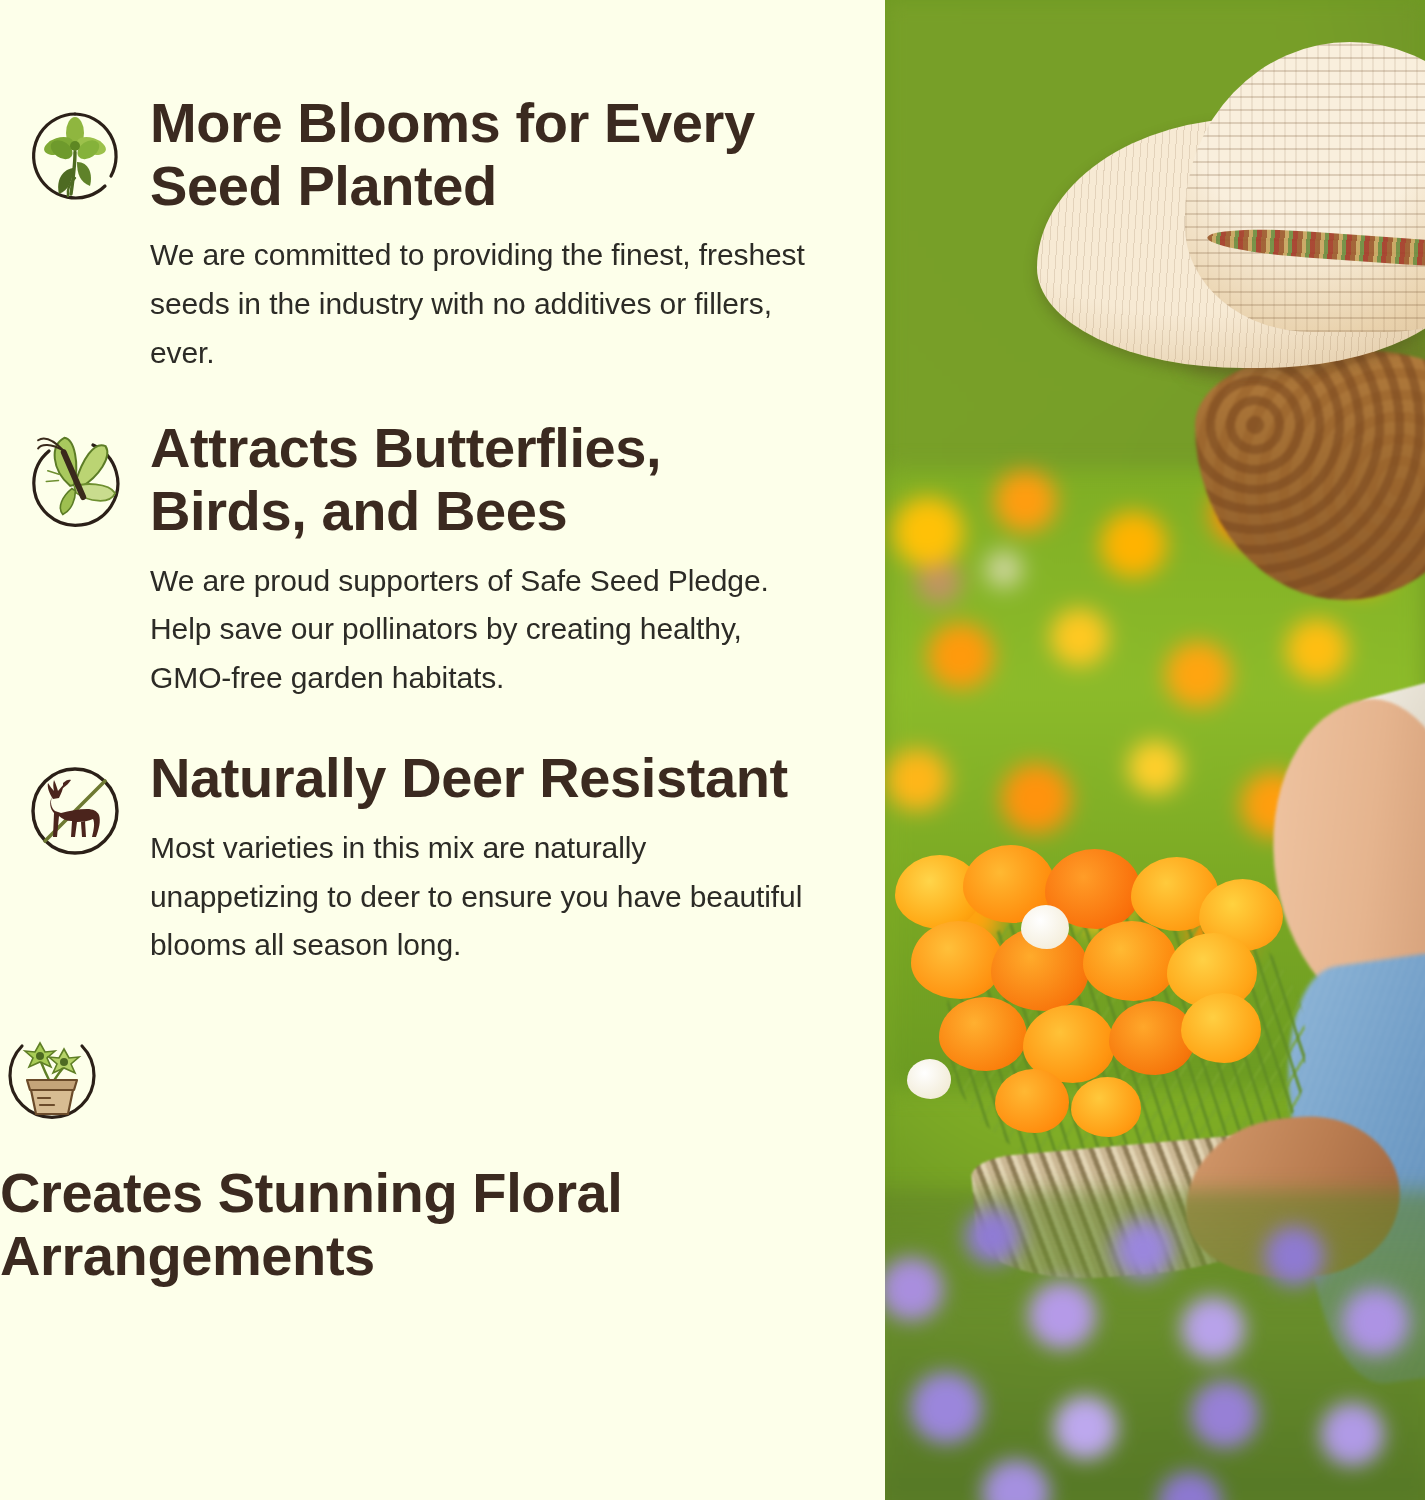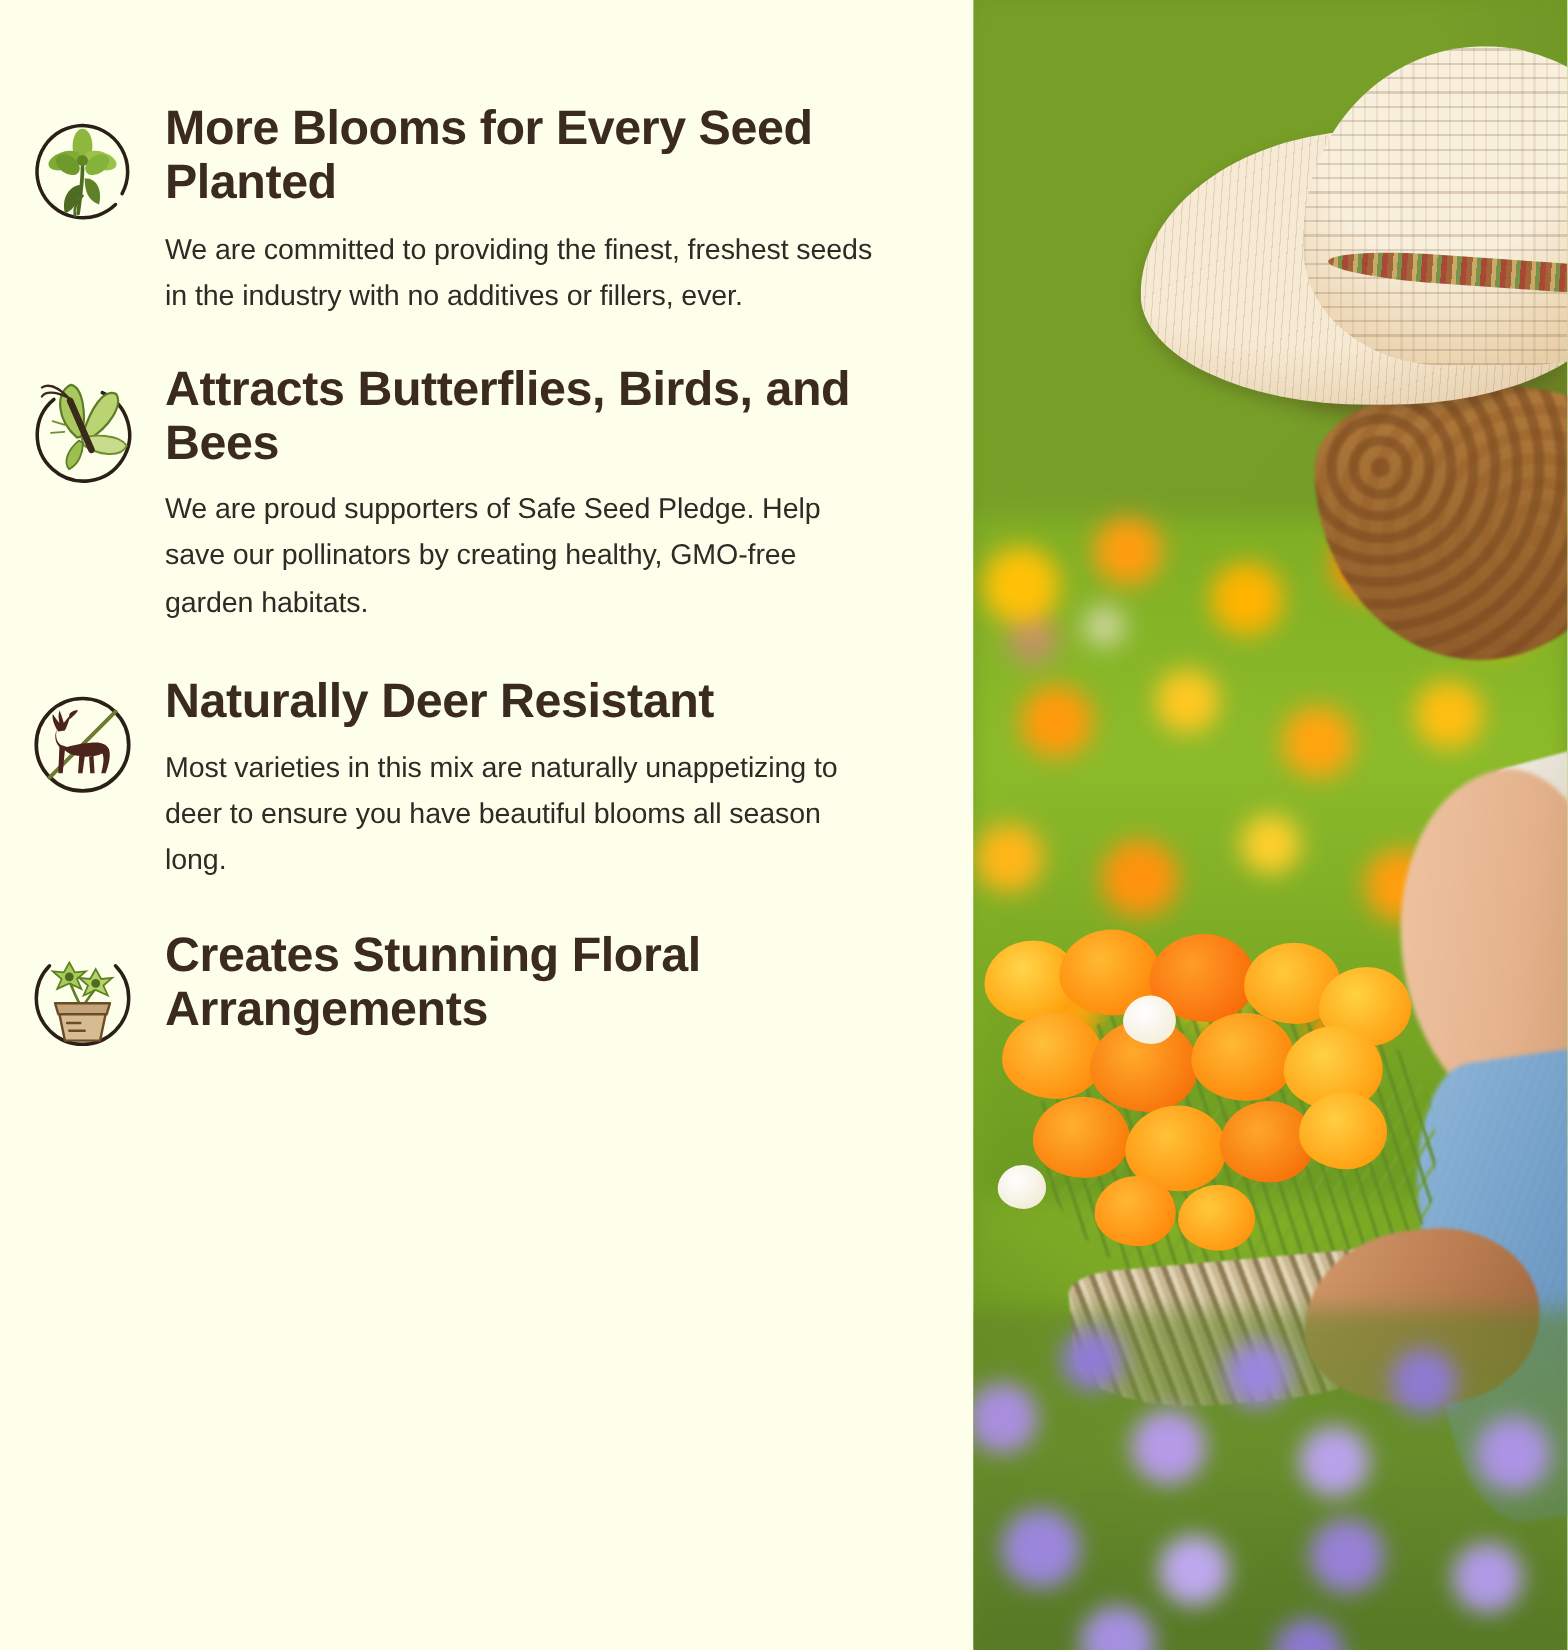--- a/index.html
+++ b/index.html
@@ -39,41 +39,41 @@
     flex:0 0 150px;
     display:flex;
     justify-content:center;
     padding-top:12px;
   }
   .icon-slot svg { display:block; }
 
   .feature-text { flex:1 1 auto; padding-right:40px; }
 
   .feature-heading {
-    font-size:44px;
+    font-size:56px;
     font-weight:bold;
     line-height:1.12;
     letter-spacing:-0.4px;
     color:#3b2a20;
     margin-bottom:14px;
   }
 
   .feature-body {
-    font-size:26px;
+    font-size:30px;
     line-height:1.62;
     color:#2c2b26;
     letter-spacing:-0.1px;
     max-width:690px;
   }
 
   
   .fb-1 { margin-bottom:40px; }
   .fb-2 { margin-bottom:45px; }
   .fb-3 { margin-bottom:42px; }
-  .fb-4 { margin-bottom:4px; }
+  .fb-4 { margin-bottom:4px;flex-direction:column; }
 
   
   .photo-col {
     flex:1 1 auto;
     width:540px;
     height:1500px;
     position:relative;
     overflow:hidden;
     background:#6e9a22;
   }

